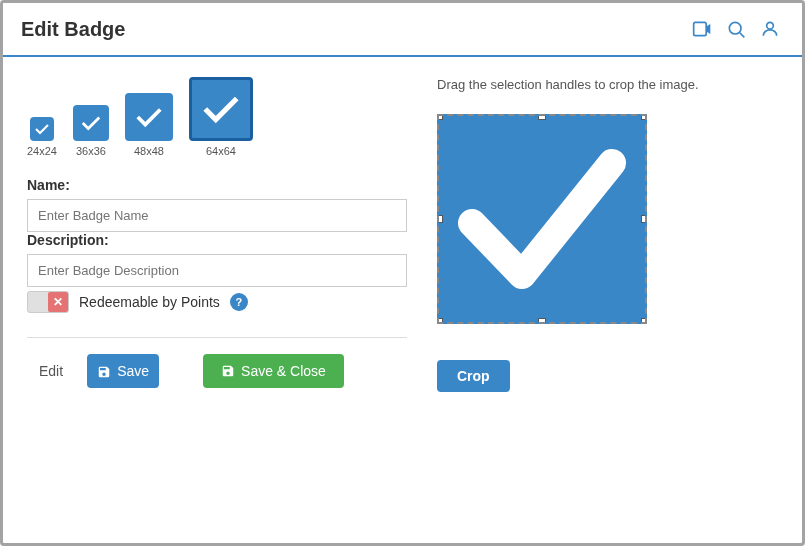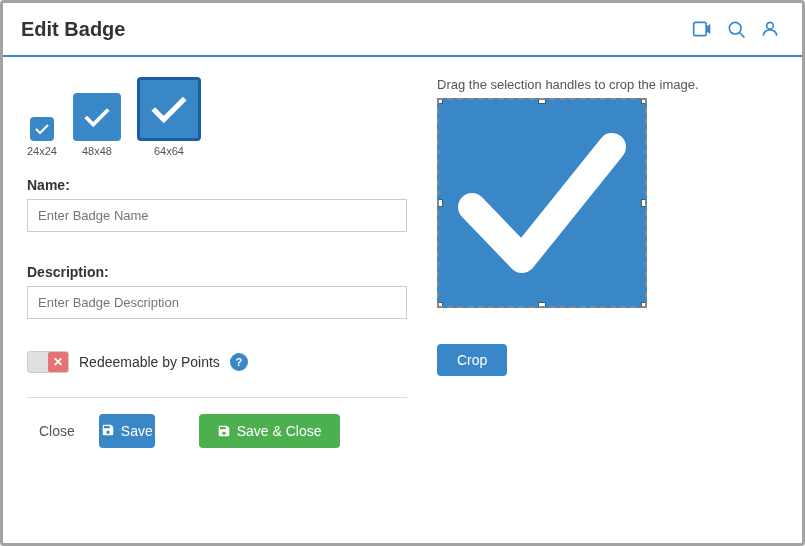--- a/index.html
+++ b/index.html
@@ -78,21 +78,21 @@
       fill: white;
     }
     .badge-label {
       font-size: 11px;
       color: #555;
     }
     .badge-size-item.active .badge-img {
       border: 2px solid #1a5fa0;
     }
     .form-group {
-      margin-bottom: 32px;
+      margin-bottom: 0;
     }
     .form-label {
       font-size: 14px;
       font-weight: bold;
       color: #333;
       margin-bottom: 6px;
       display: block;
     }
     .form-input {
       width: 100%;
@@ -166,26 +166,26 @@
       border: none;
       color: #555;
       font-size: 14px;
       cursor: pointer;
       padding: 8px 12px;
     }
     .btn-save {
       background: #3a87c8;
       color: white;
       border: none;
-      padding: 9px 2px;
-      border-radius: 4px;
-      font-size: 14px;
-      cursor: pointer;
-      display: flex;
-      align-items: flex-start;
+      padding: 9px 10px;
+      border-radius: 4px;
+      font-size: 14px;
+      cursor: pointer;
+      display: flex;
+      align-items: flex-end;
       gap: 6px;
     }
     .btn-save-close {
       background: #4caf50;
       color: white;
       border: none;
       padding: 9px 18px;
       border-radius: 4px;
       font-size: 14px;
       cursor: pointer;
@@ -197,21 +197,21 @@
     .right-panel {
       flex: 1;
       display: flex;
       flex-direction: column;
       align-items: flex-start;
       padding-top: 0;
     }
     .crop-hint {
       font-size: 13px;
       color: #555;
-      margin-bottom: 6px;
+      margin-bottom: 22px;
     }
     .crop-area {
       width: 220px;
       height: 230px;
       position: relative;
       margin-bottom: 16px;
     }
     .crop-image-container {
       width: 210px;
       height: 210px;
@@ -239,20 +239,21 @@
     .crop-handle.ml { top: calc(50% - 4px); left: -4px; }
     .crop-handle.mr { top: calc(50% - 4px); right: -4px; }
     .btn-crop {
       background: #3a87c8;
       color: white;
       border: none;
       padding: 8px 20px;
       border-radius: 4px;
       font-size: 14px;
       cursor: pointer;
+      font-weight: bold;
     }
   </style>
 </head>
 <body>
 
 <div class="window">
   <div class="header">
     <span class="header-title">Edit Badge</span>
     <div class="header-icons">
       <div class="header-icon">
@@ -282,20 +283,28 @@
       <div class="badge-sizes">
         <div class="badge-size-item">
           <div class="badge-img" style="width:24px;height:24px;">
             <svg viewBox="0 0 24 24" width="16" height="16">
                 <polyline points="3,12 9,18 21,6" fill="none" stroke="white" stroke-width="3"></polyline>
               </svg>
           </div>
           <span class="badge-label">24x24</span>
         </div>
         <div class="badge-size-item">
+          <div class="badge-img" style="width:36px;height:36px;">
+            <svg viewBox="0 0 24 24" width="22" height="22">
+                <polyline points="3,12 9,18 21,6" fill="none" stroke="white" stroke-width="3"></polyline>
+              </svg>
+          </div>
+          <span class="badge-label">36x36</span>
+        </div>
+        <div class="badge-size-item">
           <div class="badge-img" style="width:48px;height:48px;">
             <svg viewBox="0 0 24 24" width="30" height="30">
                 <polyline points="3,12 9,18 21,6" fill="none" stroke="white" stroke-width="3"></polyline>
               </svg>
           </div>
           <span class="badge-label">48x48</span>
         </div>
         <div class="badge-size-item active">
           <div class="badge-img" style="width:64px;height:64px; border: 3px solid #1a5fa0;">
             <svg viewBox="0 0 24 24" width="42" height="42">
@@ -320,21 +329,21 @@
         <div class="toggle-switch">
           <div class="toggle-x">✕</div>
         </div>
         <span class="toggle-label">Redeemable by Points</span>
         <div class="help-icon">?</div>
       </div>
 
       <hr class="divider">
 
       <div class="action-buttons">
-        <button class="btn-close">Close</button>
+        <button class="btn-close">Edit</button>
         <button class="btn-save">
           <svg width="14" height="14" viewBox="0 0 24 24" fill="white">
               <path d="M17 3H5a2 2 0 00-2 2v14a2 2 0 002 2h14a2 2 0 002-2V7l-4-4zm-5 16a3 3 0 110-6 3 3 0 010 6zm3-10H5V5h10v4z"></path>
             </svg>
           <span>Save</span>
         </button>
         <button class="btn-save-close">
           <svg width="14" height="14" viewBox="0 0 24 24" fill="white">
               <path d="M17 3H5a2 2 0 00-2 2v14a2 2 0 002 2h14a2 2 0 002-2V7l-4-4zm-5 16a3 3 0 110-6 3 3 0 010 6zm3-10H5V5h10v4z"></path>
             </svg>

